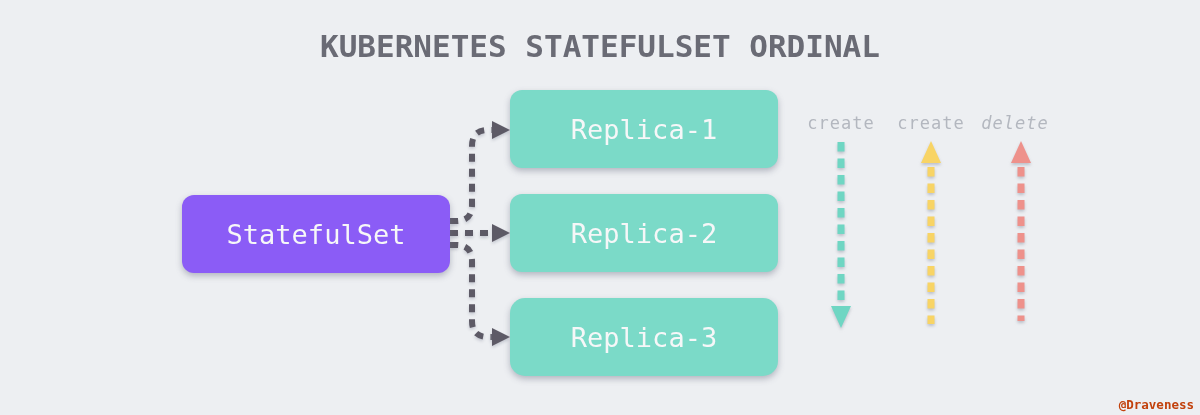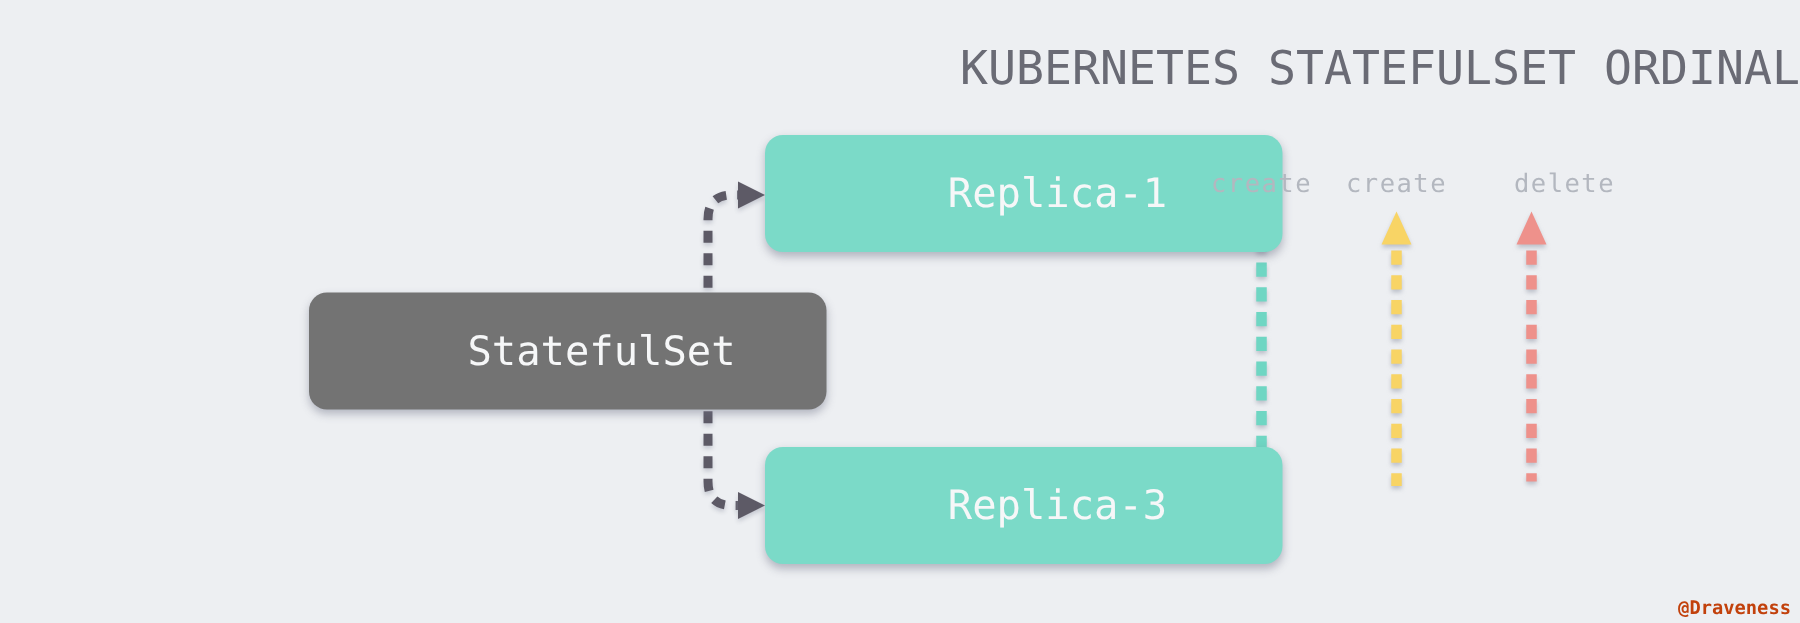--- a/index.html
+++ b/index.html
@@ -9,69 +9,67 @@
   }
   .canvas{
     position:relative;
     width:1200px;height:415px;
     background:#edeff2;
     overflow:hidden;
   }
   .title{
     position:absolute;
     left:0;top:28px;width:100%;
-    text-align:right;
+    text-align:center;
     font-size:31px;
-    font-weight:normal;
+    font-weight:bold;
     color:#6a6b75;
     letter-spacing:0px;
     z-index:3;
   }
   .node{
     position:absolute;
-    width:300px;height:78px;
+    width:268px;height:78px;
     border-radius:12px;
     display:flex;align-items:center;justify-content:center;
     font-size:27px;
     color:#f6f7f8;
     z-index:2;
     box-shadow:0 3px 6px rgba(109,112,134,0.45);
-    padding-left:45px;
   }
   .node.source{
     left:182px;top:195px;
-    background:#737373;
-    margin-left:24px;
+    background:#8b5cf6;
   }
   .node.replica{
     left:510px;
     background:#7bdac8;
   }
   #replica-1{top:90px;}
   #replica-2{top:194px;}
-  #replica-3{top:298px;}
+  #replica-3{top:298px;border-radius:15px;}
   .arrows-svg{
     position:absolute;left:0;top:0;z-index:1;
     pointer-events:none;
   }
   .ops-shadow{filter:drop-shadow(0 2px 1.5px rgba(150,155,170,0.55));}
   .conn-shadow{filter:drop-shadow(0 2px 1.5px rgba(150,155,170,0.45));}
   .op-label{
     position:absolute;
     top:113px;
     width:120px;
     text-align:center;
     font-size:17px;
     color:#b3b7bf;
     letter-spacing:1px;
     z-index:3;
   }
   #op-label-create{left:781px;text-align:center;}
   #op-label-update{left:871px;}
-  #op-label-delete{left:983px;}
+  #op-label-delete{left:955px;font-style:italic;}
   .watermark{
     position:absolute;
     right:6px;bottom:3px;
     font-size:12.5px;
     font-weight:bold;
     color:#c2410c;
     z-index:3;
   }
 </style>
 </head>
@@ -106,20 +104,23 @@
     </g>
   </svg>
 
   <div class="node source" id="statefulset-node">
     <span>StatefulSet</span>
   </div>
 
   <div class="node replica" id="replica-1">
     <span>Replica-1</span>
   </div>
+  <div class="node replica" id="replica-2">
+    <span>Replica-2</span>
+  </div>
   <div class="node replica" id="replica-3">
     <span>Replica-3</span>
   </div>
 
   <div class="op-label" id="op-label-create">create</div>
   <div class="op-label" id="op-label-update">create</div>
   <div class="op-label" id="op-label-delete">delete</div>
 
   <div class="watermark">@Draveness</div>
 

